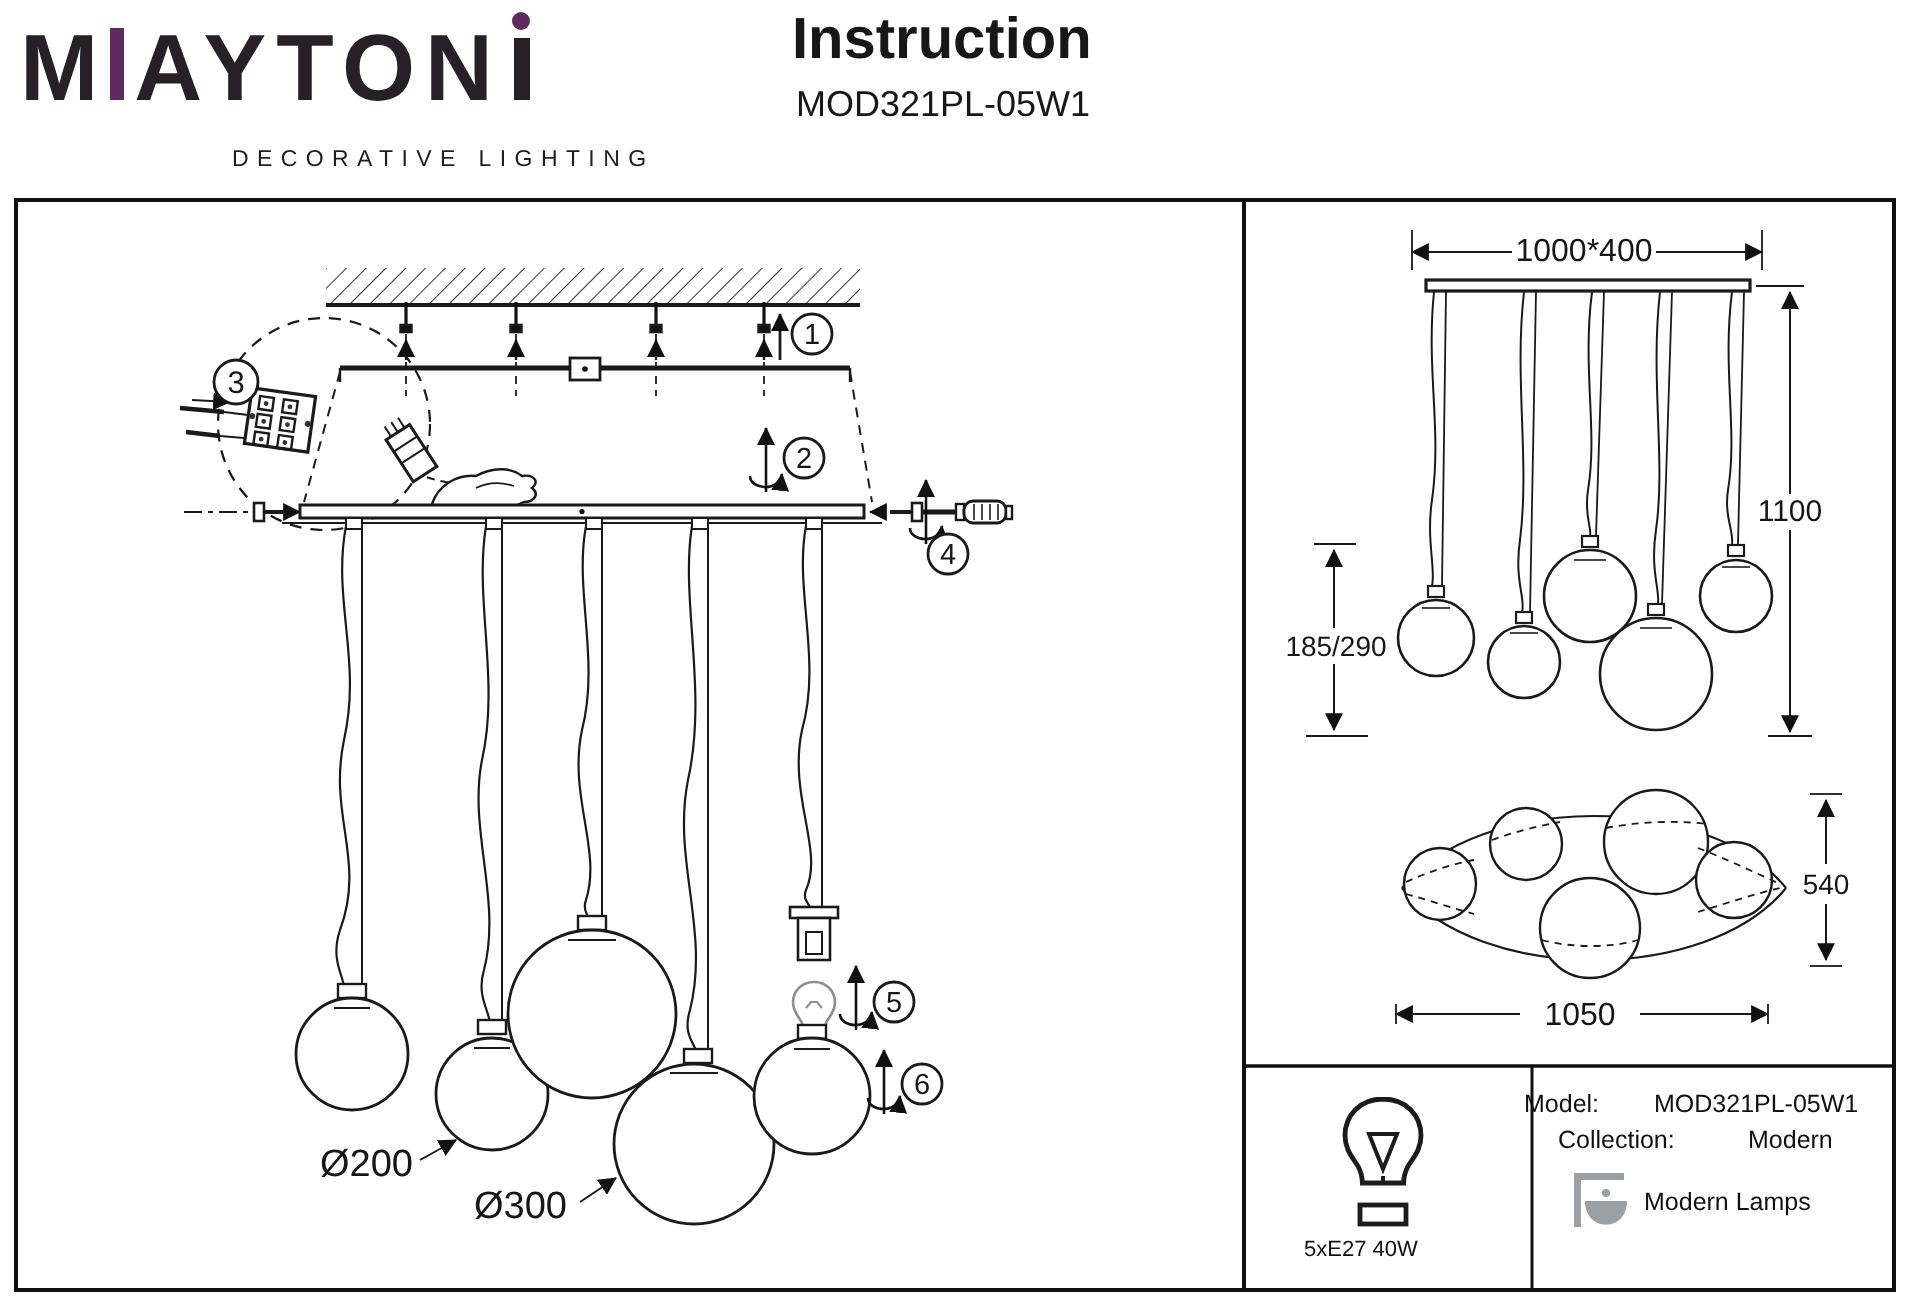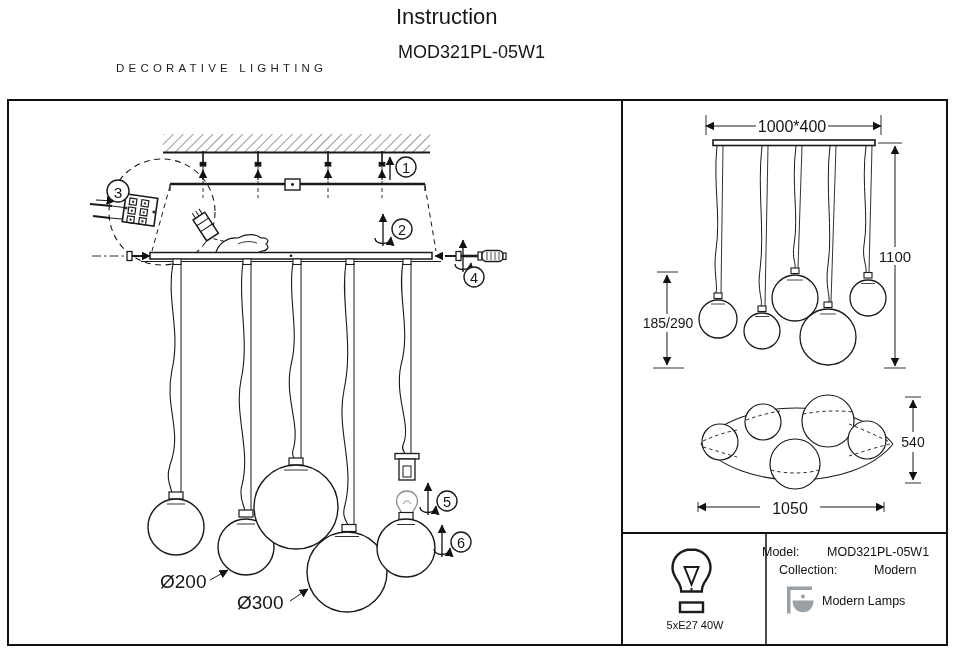--- a/index.html
+++ b/index.html
@@ -4,40 +4,43 @@
 <style>
   html,body{margin:0;padding:0;background:#fff;}
   .page{position:relative;width:960px;height:656px;background:#fff;overflow:hidden;
         font-family:"Liberation Sans",sans-serif;color:#1c1c1c;}
   
   .logo{position:absolute;left:10px;top:4px;font-weight:700;font-size:47px;
         letter-spacing:5px;color:#272127;white-space:nowrap;line-height:60px;}
   .logo .pbar{display:inline-block;width:7px;height:36px;background:#5e2a5f;margin:0 5px 0 1px;}
   .logo .istem{display:inline-block;width:8px;height:31px;background:#272127;position:relative;margin-left:5px;}
   .logo .idot{position:absolute;top:-13px;left:-1px;width:9px;height:9px;border-radius:50%;background:#5e2a5f;}
-  .tagline{position:absolute;left:116px;top:62px;font-size:11.5px;letter-spacing:4.2px;
+  .tagline{position:absolute;left:116px;top:74px;font-size:11.5px;letter-spacing:4.2px;
            font-weight:500;color:#1e1e1e;}
-  .title{position:absolute;left:396px;top:4px;font-size:22px;font-weight:400;color:#171717;}
+  .title{position:absolute;left:396px;top:4px;font-size:29px;font-weight:700;color:#171717;}
   .model{position:absolute;left:398px;top:42px;font-size:18px;color:#171717;}
   
   .main-border{position:absolute;left:7px;top:99px;width:941px;height:547px;
                border:2px solid #101010;box-sizing:border-box;}
   .artwork{position:absolute;left:0;top:0;}
   svg text{font-family:"Liberation Sans",sans-serif;fill:#161616;stroke:none;}
   
   .spec-label{position:absolute;font-size:12.5px;color:#111;}
   .spec-value{position:absolute;font-size:12.5px;color:#111;}
-  .lamp-spec{position:absolute;left:652px;top:619px;width:86px;text-align:center;
+  .lamp-spec{position:absolute;left:652px;top:619px;width:86px;text-align:left;
              font-size:11px;color:#111;}
 </style>
 </head>
 <body>
 
 <div class="page">
 
+  <div class="logo" aria-label="MAYTONI">
+    <span>M</span><span class="pbar"></span><span>AYTON</span><span class="istem"><span class="idot"></span></span>
+  </div>
   <div class="tagline">DECORATIVE LIGHTING</div>
   <div class="title">Instruction</div>
   <div class="model">MOD321PL-05W1</div>
 
   <div class="main-border"></div>
 
   <svg class="artwork" width="960" height="656" viewBox="0 0 960 656">
     <defs>
       <marker id="arr" markerWidth="9" markerHeight="9" refX="7.5" refY="4" orient="auto-start-reverse" markerUnits="userSpaceOnUse" viewBox="0 0 8 8">
         <path d="M0,0L8,4L0,8Z" fill="#111"></path>

